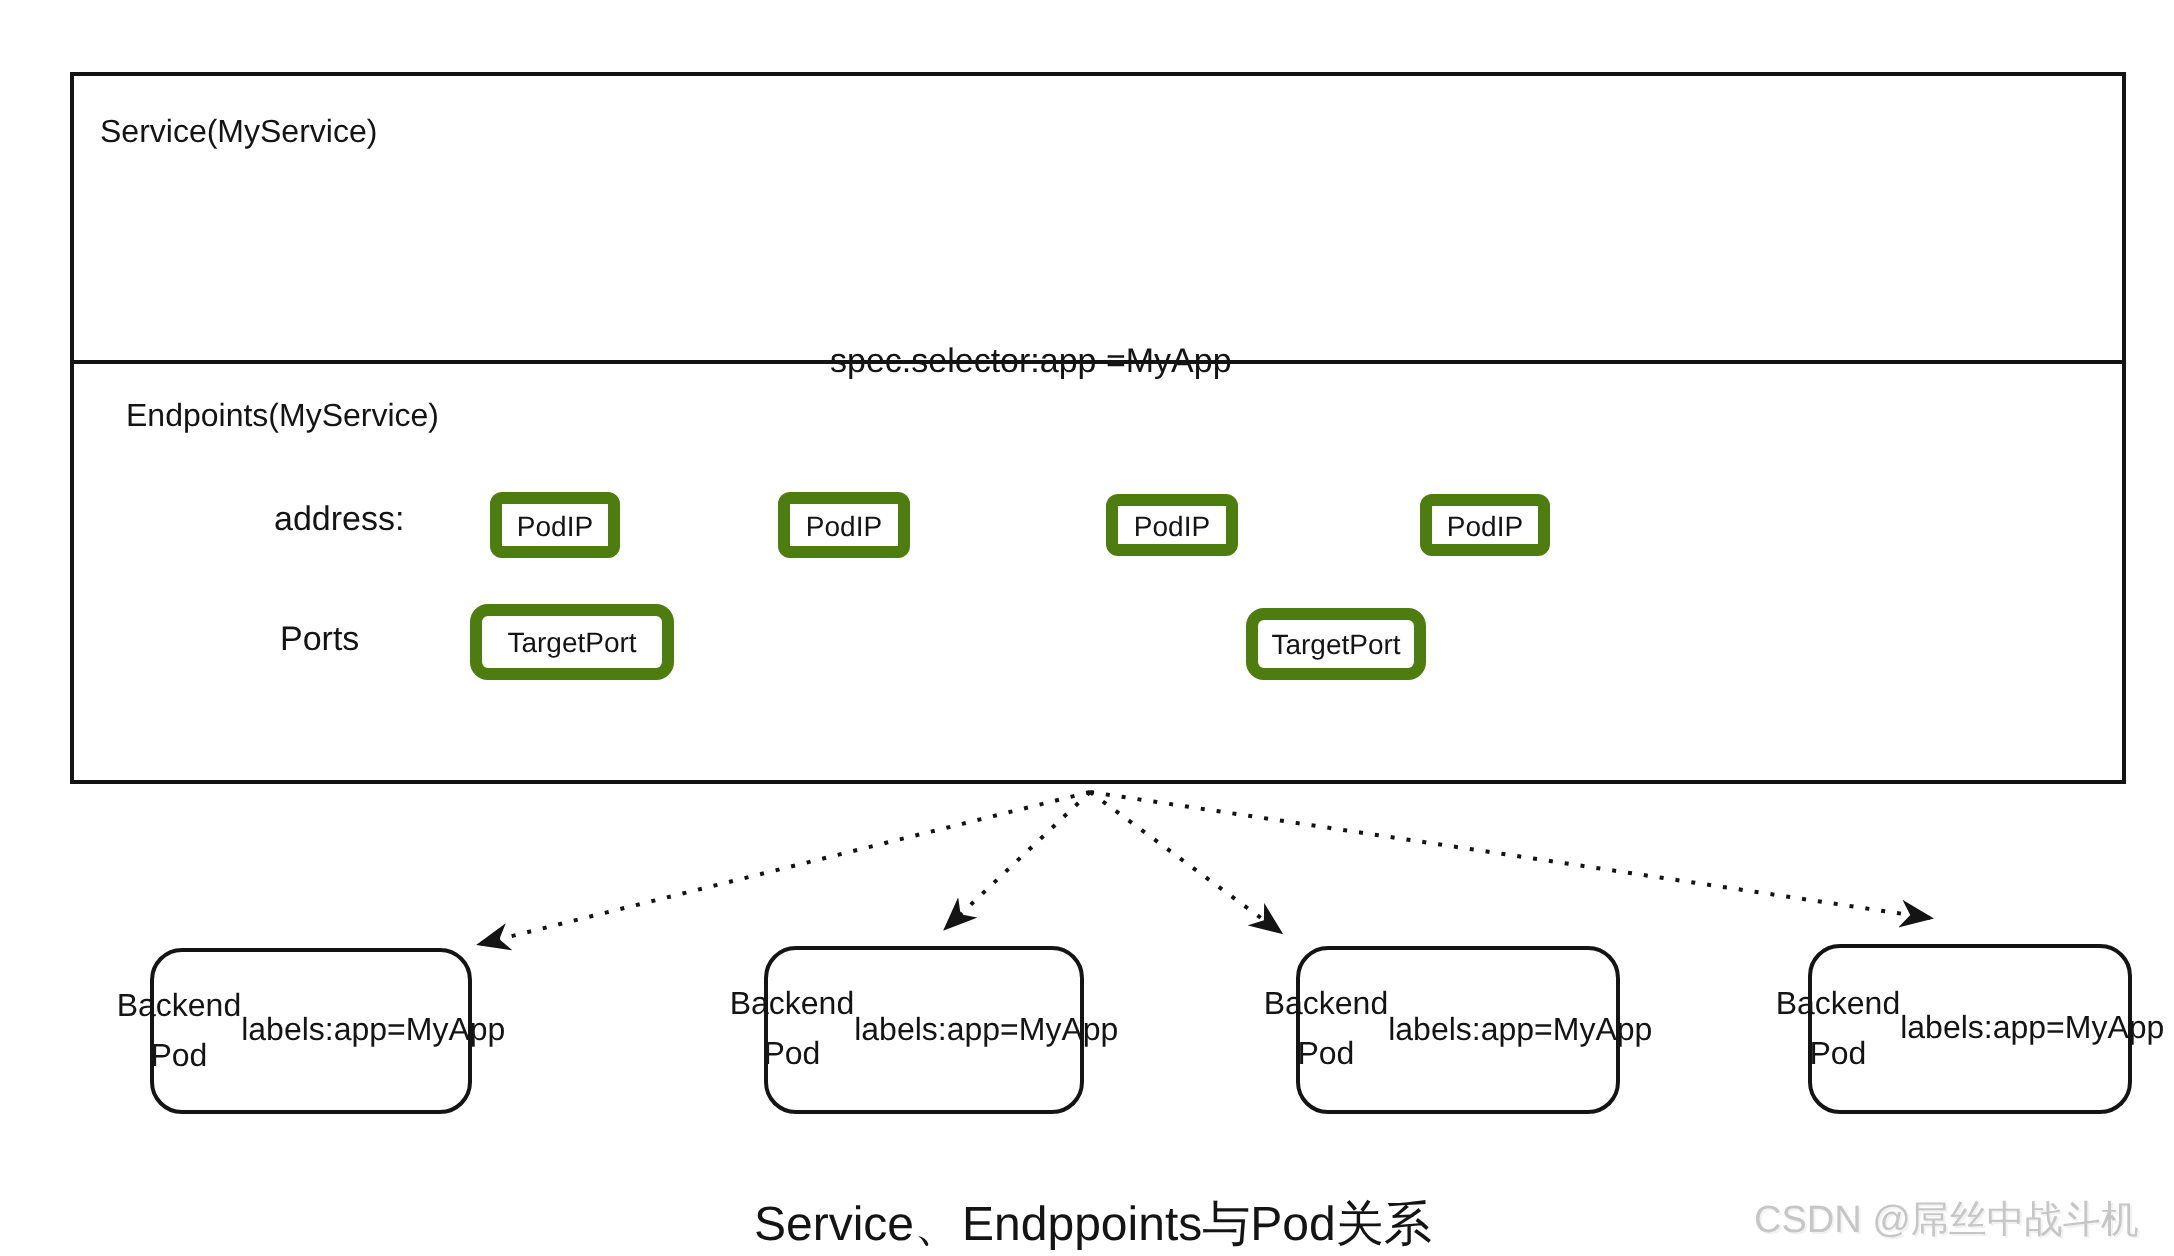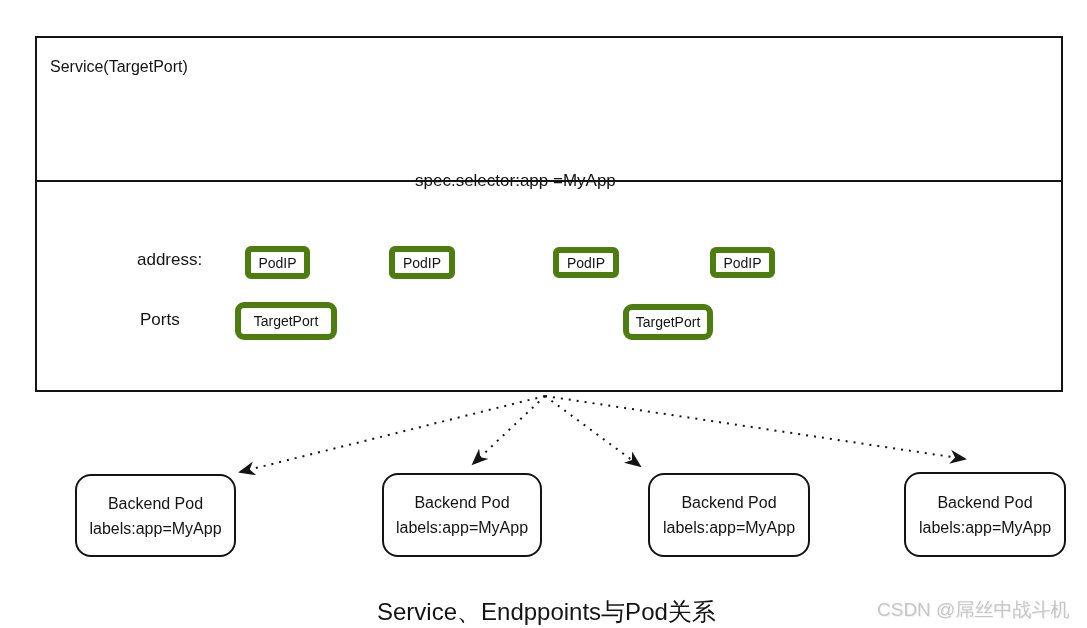--- a/index.html
+++ b/index.html
@@ -45,21 +45,20 @@
   }
   .podip { border-radius: 6px; }
   .targetport { border-radius: 9px; }
 
   .backend-pod {
     border: 2px solid #141414;
     border-radius: 16px;
     box-sizing: border-box;
     background: #ffffff;
     display: flex;
-    flex-direction: column;
     align-items: center;
     justify-content: center;
     font-size: 16px;
     line-height: 25px;
     text-align: center;
   }
 
   .arrows-svg { left: 0; top: 0; pointer-events: none; }
 
   .caption { font-size: 24px; color: #141414; }
@@ -72,23 +71,24 @@
 </style>
 </head>
 <body>
 
 <div class="canvas">
 
   <div class="abs outer-box">
     <div class="abs divider"></div>
   </div>
 
-  <div class="abs label title-16" style="left:50px; top:58px;">Service(TargetPort)</div>
+  <div class="abs label title-16" style="left:50px; top:58px;">Service(MyService)</div>
   <div class="abs label selector-text" style="left:415px; top:128px;">spec.selector:app =MyApp</div>
 
+  <div class="abs label title-16" style="left:63px; top:200px;">Endpoints(MyService)</div>
   <div class="abs label label-15" style="left:137px; top:250px;">address:</div>
   <div class="abs label label-15" style="left:140px; top:310px;">Ports</div>
 
   <div class="abs pill podip" style="left:245px; top:246px; width:65px; height:33px;">PodIP</div>
   <div class="abs pill podip" style="left:389px; top:246px; width:66px; height:33px;">PodIP</div>
   <div class="abs pill podip" style="left:553px; top:247px; width:66px; height:31px;">PodIP</div>
   <div class="abs pill podip" style="left:710px; top:247px; width:65px; height:31px;">PodIP</div>
 
   <div class="abs pill targetport" style="left:235px; top:302px; width:102px; height:38px;">TargetPort</div>
   <div class="abs pill targetport" style="left:623px; top:304px; width:90px; height:36px;">TargetPort</div>

